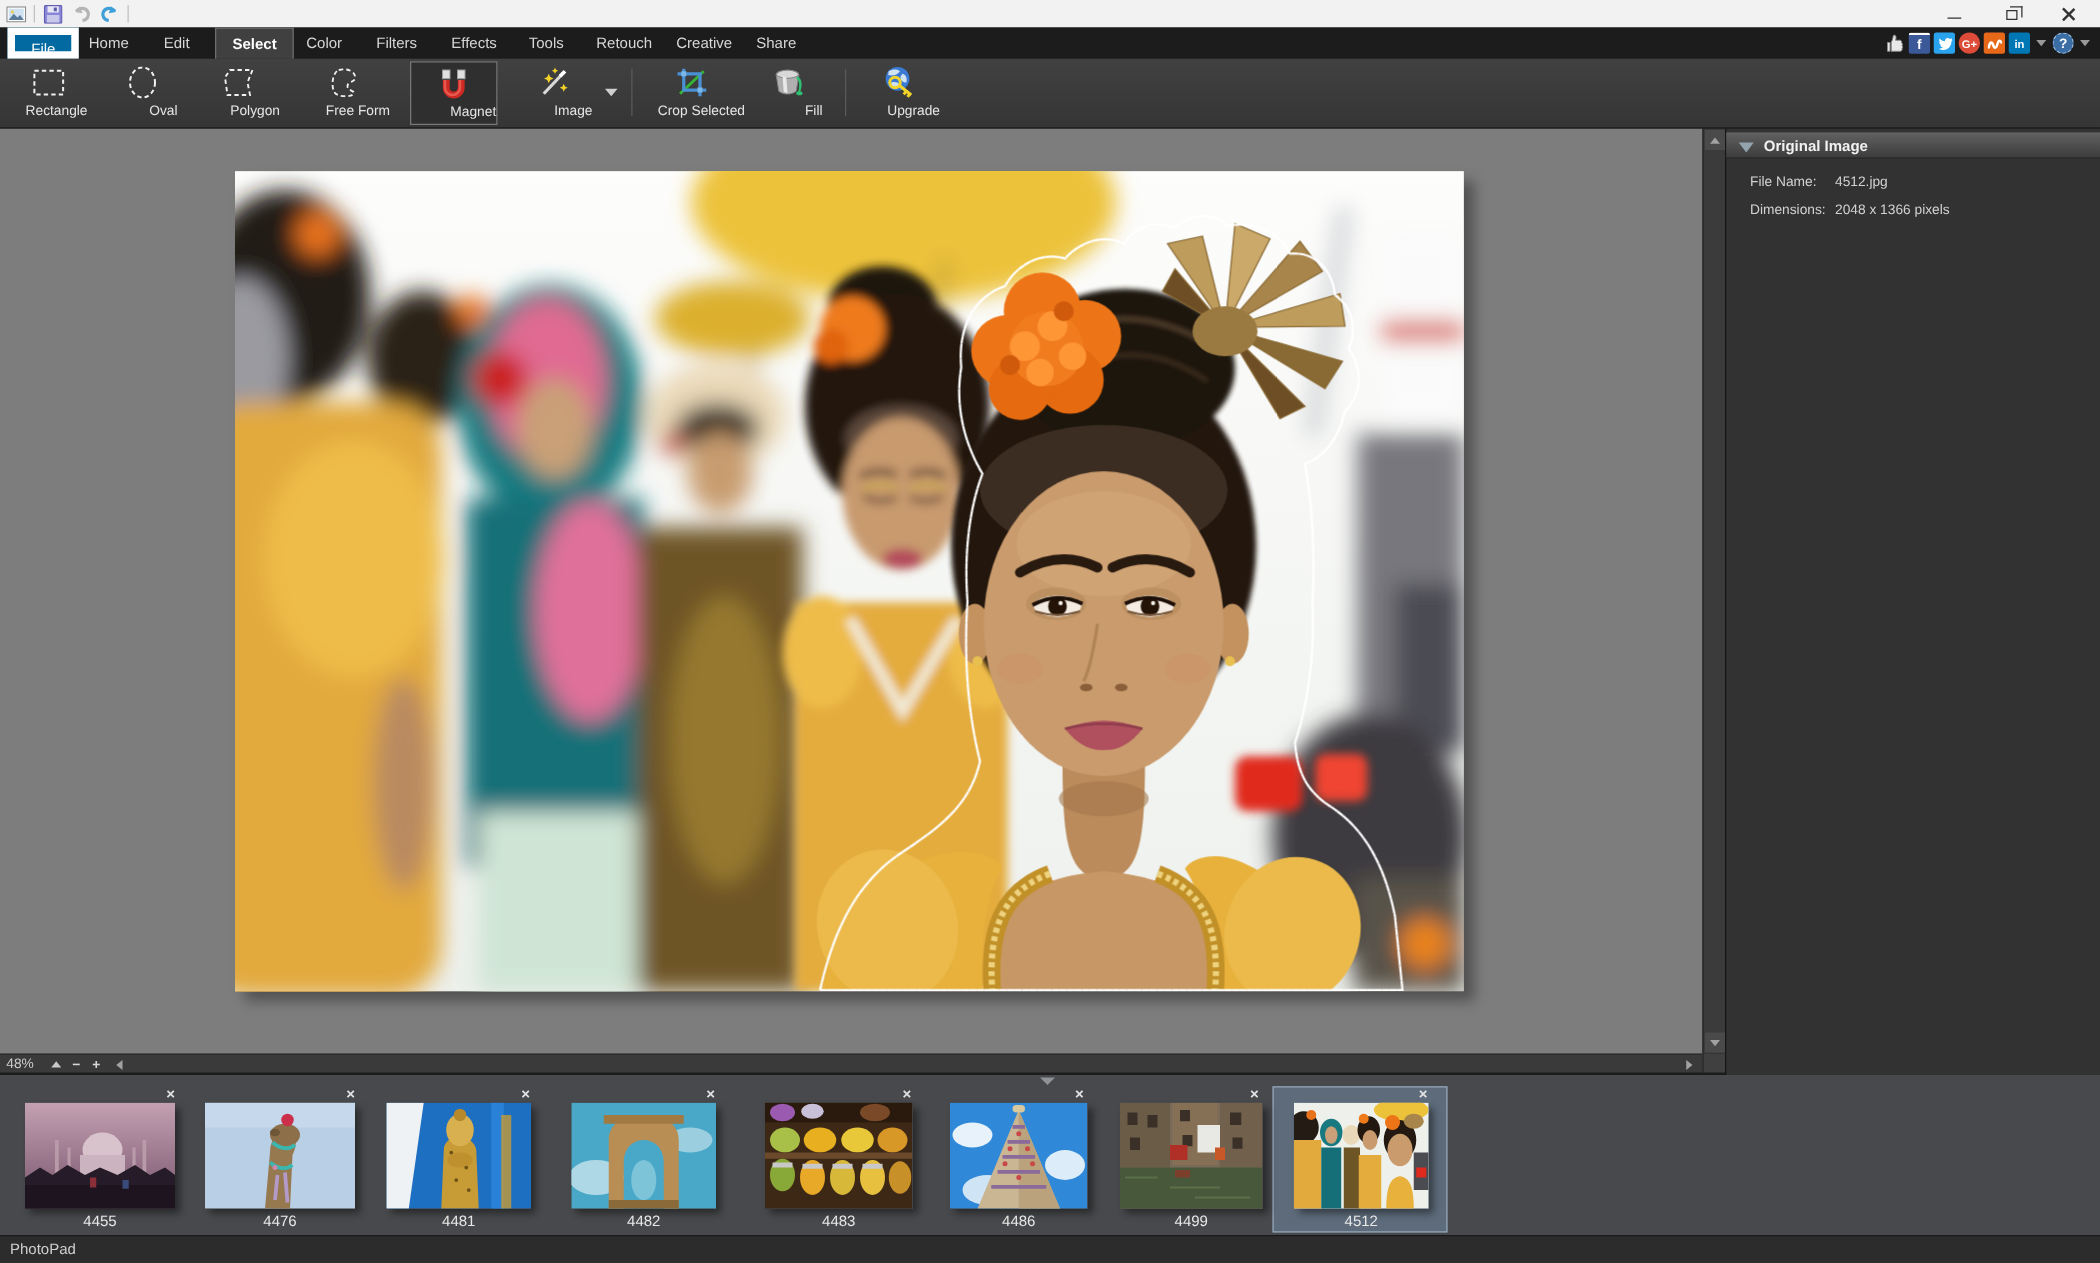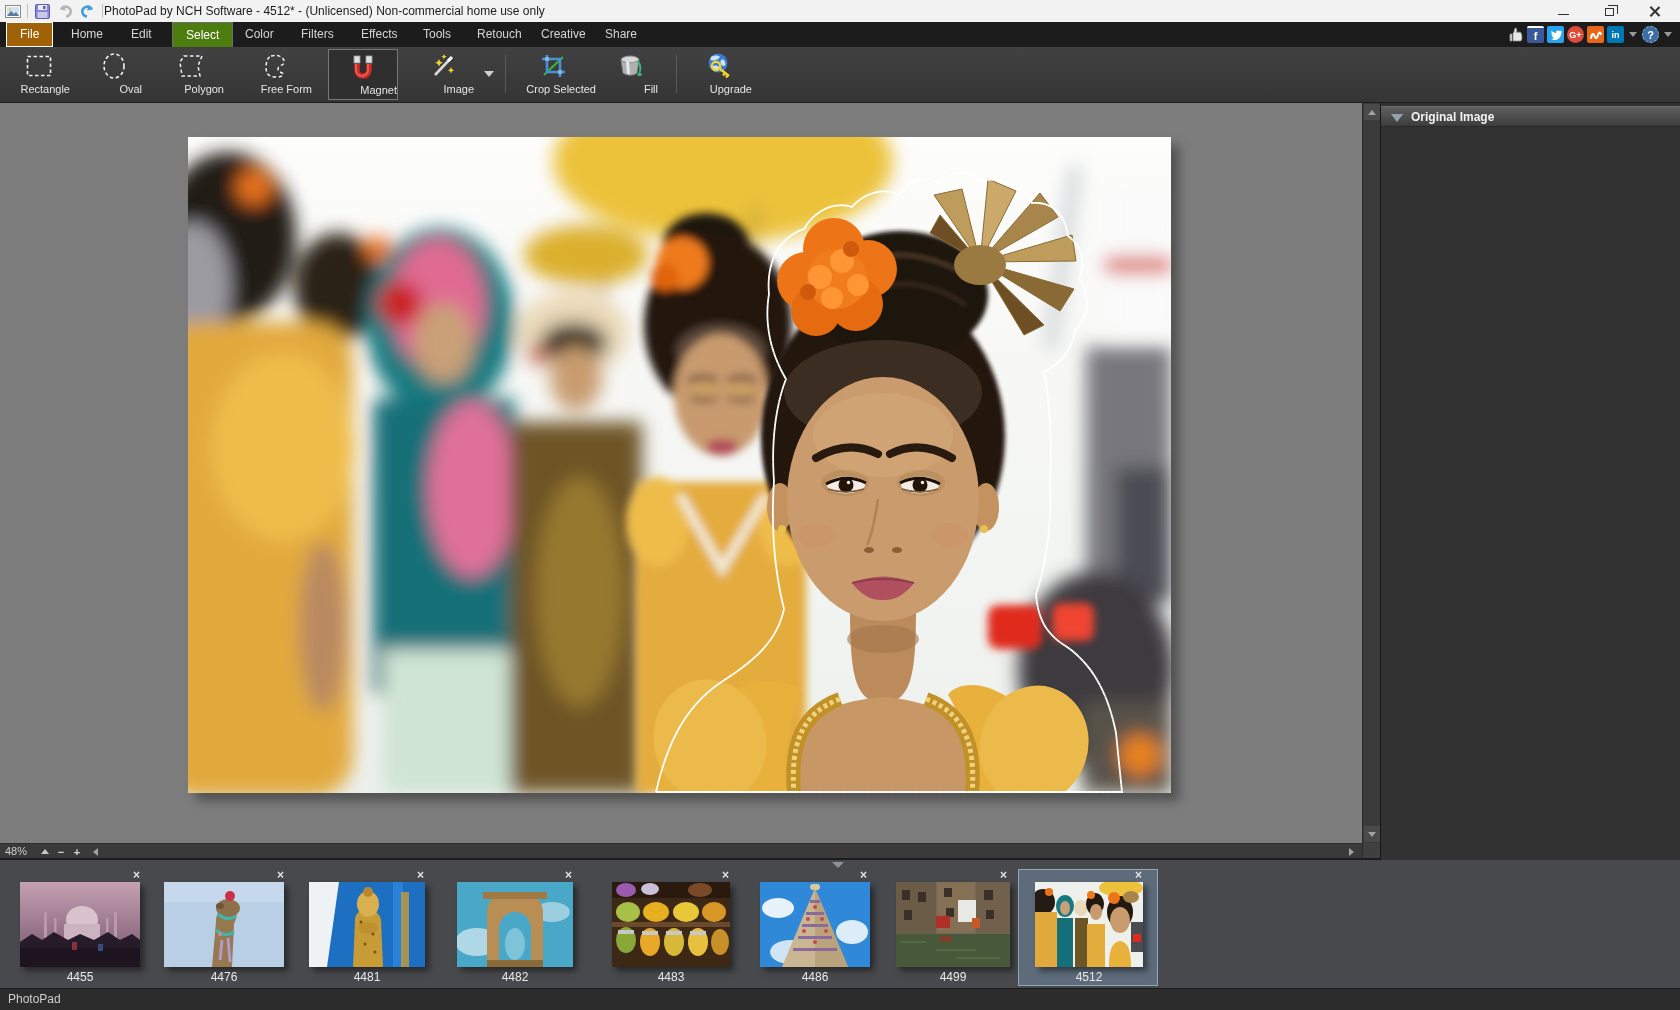--- a/index.html
+++ b/index.html
@@ -17,22 +17,22 @@
   .min-glyph { width:11px; height:1px; background:#333; margin-top:6px; }
   .max-glyph { width:9px; height:8px; border:1px solid #333; position:relative; background:#f2f2f2; margin-top:2px;}
   .max-glyph:before { content:""; position:absolute; left:2px; top:-4px; width:9px; height:8px; border:1px solid #333; border-bottom:none; border-left:none; }
   .close-glyph { position:relative; width:12px; height:12px; }
   .close-glyph:before,.close-glyph:after { content:""; position:absolute; left:5px; top:0; width:1.6px; height:13px; background:#333; }
   .close-glyph:before { transform:rotate(45deg);} .close-glyph:after { transform:rotate(-45deg);}
 
   
   #menubar { position:absolute; left:0; top:22px; width:1680px; height:25px; background:#1c1c1c; }
   .tab { position:absolute; top:0; height:25px; line-height:25px; padding:0 13px; font-size:12px; color:#d6d6d6; }
-  .tab.green { background:#a16207; color:#fff; border:1px solid #ffffff; line-height:23px; }
-  .tab.active { background:#4d7c0f; color:#ffffff; border:1px solid #6e6e6e; border-bottom:none; line-height:24px; }
+  .tab.green { background:#0369a1; color:#fff; border:6px solid #ffffff; line-height:23px; }
+  .tab.active { background:#404040; color:#ffffff; border:1px solid #6e6e6e; border-bottom:none; line-height:24px;font-weight:bold; }
   #social { position:absolute; right:6px; top:3px; height:19px; display:flex; align-items:center; gap:3px; }
   .soc { width:17px; height:17px; border-radius:2px; display:flex; align-items:center; justify-content:center;
          font-size:11px; font-weight:bold; color:#fff; }
   .chev-down { width:0; height:0; border-left:4px solid transparent; border-right:4px solid transparent; border-top:5px solid #9a9a9a; margin:0 2px; }
 
   
   #toolbar { position:absolute; left:0; top:47px; width:1680px; height:56px;
     background:linear-gradient(#414141,#353535); border-bottom:1px solid #1e1e1e; }
   .tool { position:absolute; top:2px; height:51px; text-align:right; color:#e5e5e5; font-size:11px; }
   .tool .ticon { height:33px; display:flex; align-items:center; justify-content:center; }
@@ -114,21 +114,20 @@
         </svg>
     </span>
     <span class="qat-btn">
       <svg width="16" height="14">
           <path d="M12 5 C9 1.5 4 2 2.5 6 C1.5 9 3.5 12 7 12.5" fill="none" stroke="#3f9fd8" stroke-width="2.6"></path>
           <path d="M9 1 L12.8 5.6 L7 6.6 Z" fill="#3f9fd8"></path>
         </svg>
     </span>
     <span class="qat-sep"></span>
   </div>
-  <span id="title-text">PhotoPad by NCH Software - 4512* - (Unlicensed) Non-commercial home use only</span>
   <div class="win-btn" id="btn-min">
       <span class="min-glyph"></span>
     </div>
   <div class="win-btn" id="btn-max">
       <span class="max-glyph"></span>
     </div>
   <div class="win-btn" id="btn-close">
       <span class="close-glyph"></span>
     </div>
 </div>
@@ -462,20 +461,30 @@
       <span class="tri-rt"></span>
     </span>
 </div>
 <div id="scroll-corner"></div>
 
 <div id="panel">
   <div id="oi-header">
     <span class="tri"></span>
     <span class="oi-label">Original Image</span>
   </div>
+  <div id="panel-fields">
+    <div class="pfield">
+      <span class="fl">File Name:</span>
+      <span class="fv">4512.jpg</span>
+    </div>
+    <div class="pfield">
+      <span class="fl">Dimensions:</span>
+      <span class="fv">2048 x 1366 pixels</span>
+    </div>
+  </div>
 </div>
 
 <div id="thumbstrip">
   <span id="strip-handle"></span>
   <div id="sel-4512"></div>
 
   <div class="thumb" style="left:20px;width:120px">
     <svg viewBox="0 0 120 85" preserveAspectRatio="none">
       <defs>
           <linearGradient id="g1" x1="0" y1="0" x2="0" y2="1">

